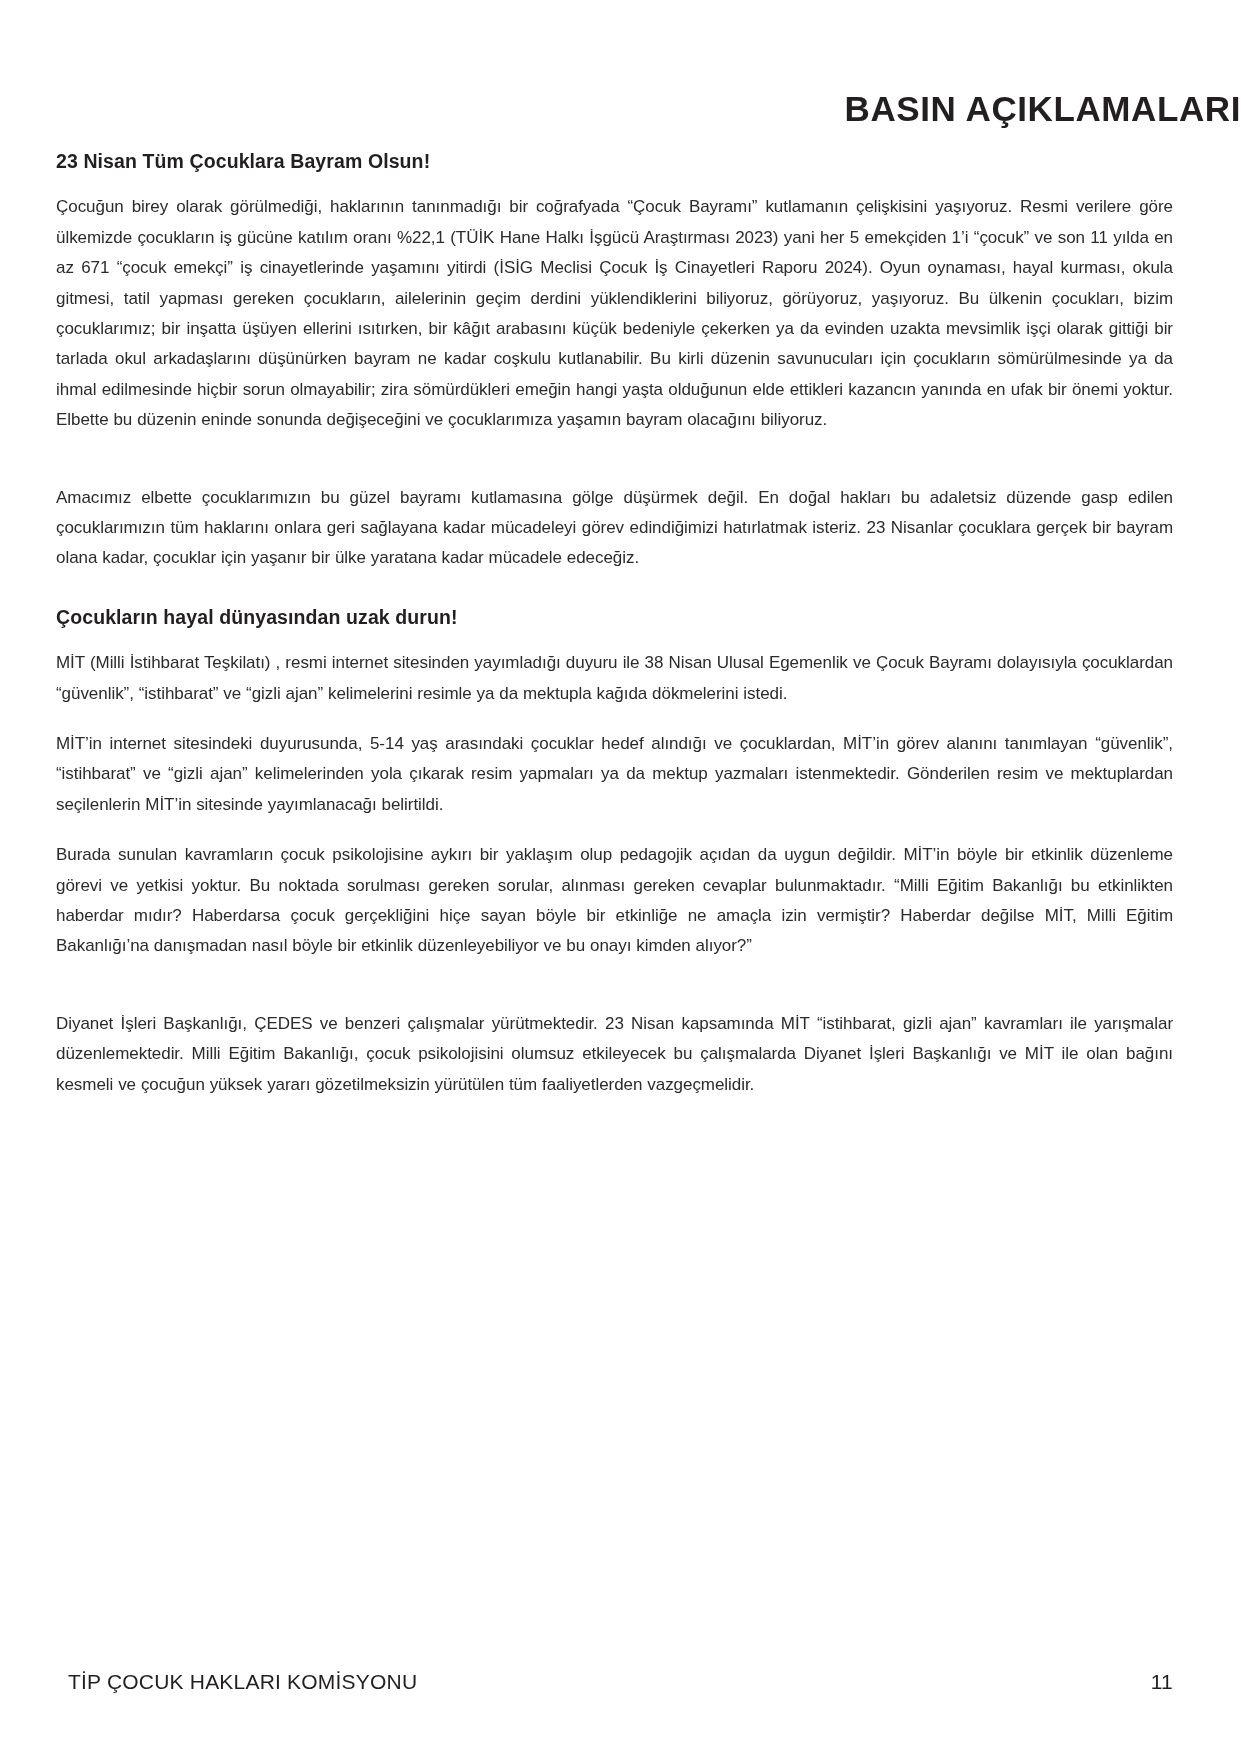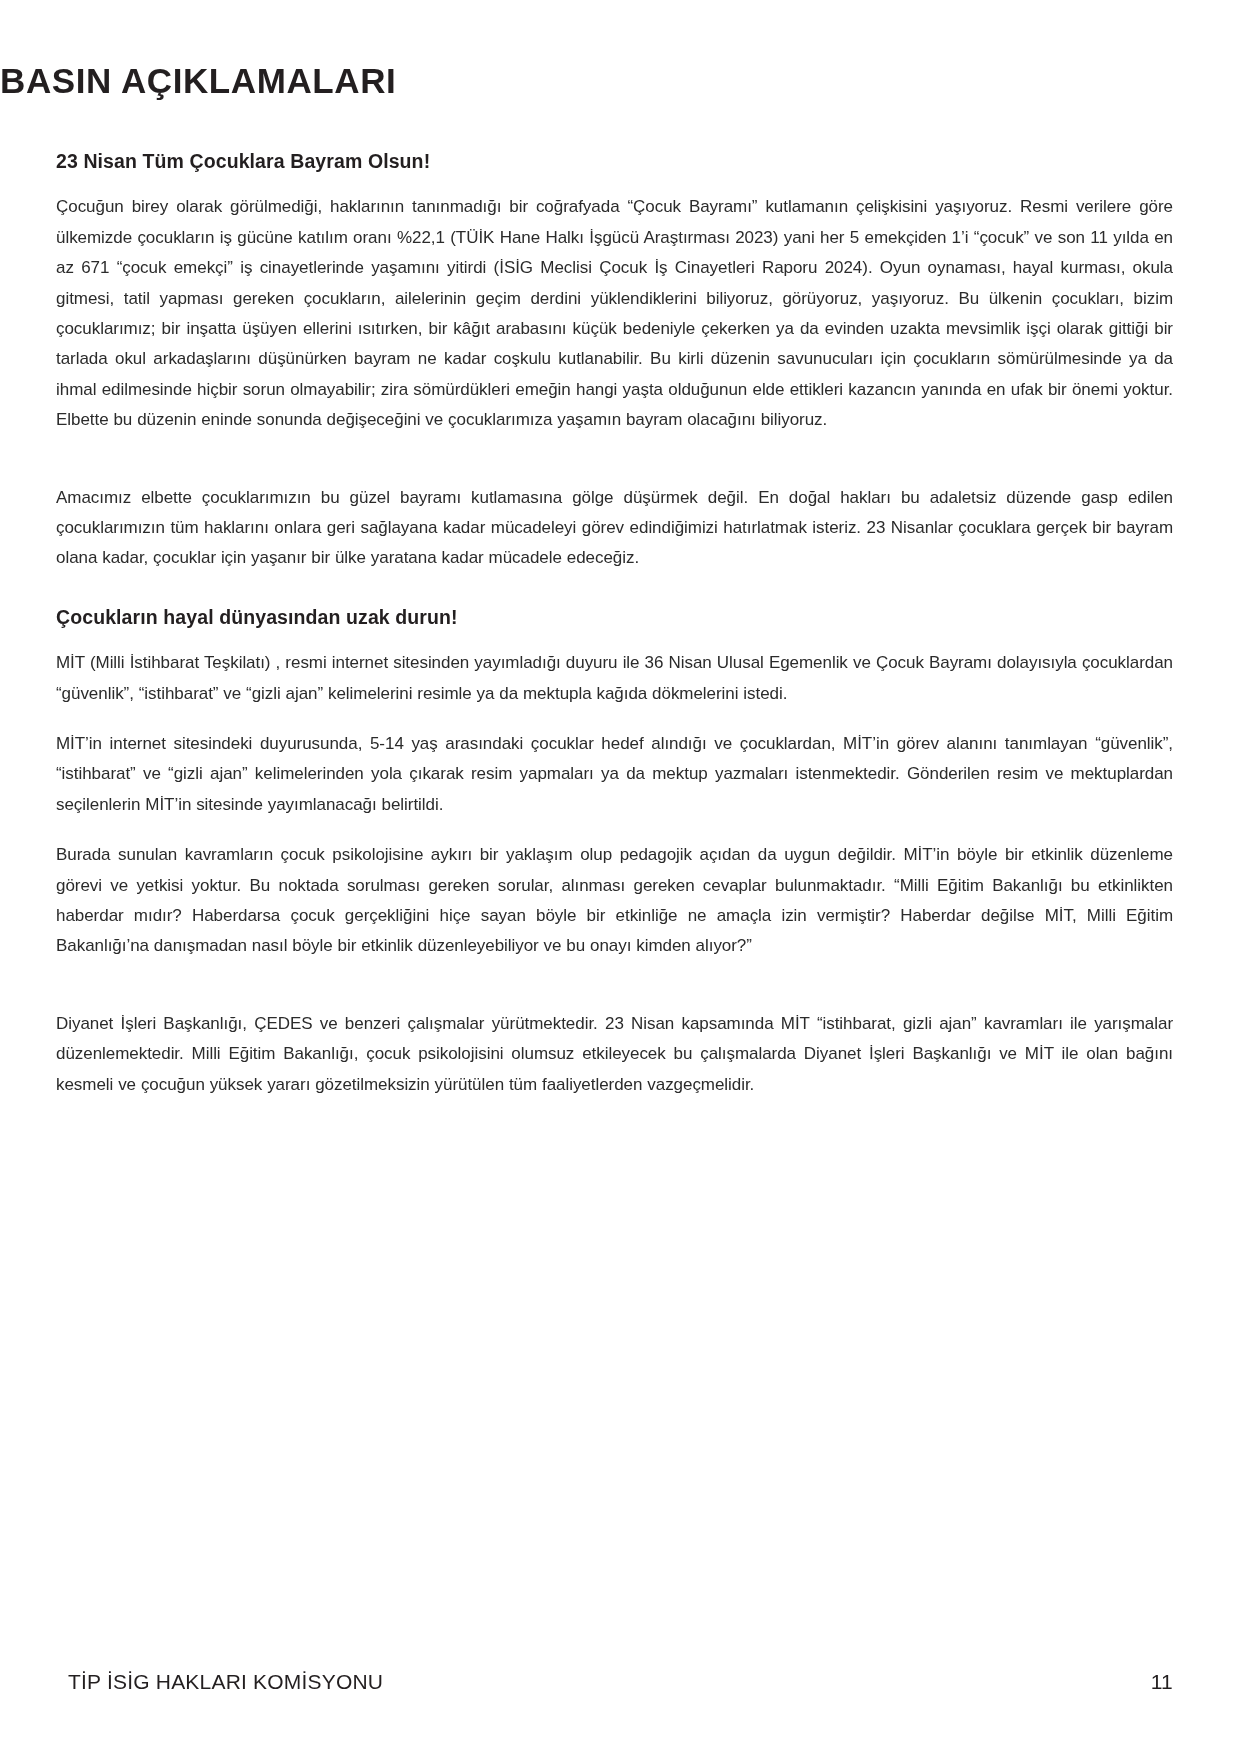--- a/index.html
+++ b/index.html
@@ -15,27 +15,27 @@
     font-family: "Liberation Sans", sans-serif;
     color: #231f20;
     overflow: hidden;
   }
   .page {
     position: absolute;
     inset: 0;
     padding: 0;
   }
   .page-title {
-    text-align: left;
+    text-align: right;
     font-size: 35px;
     font-weight: bold;
     letter-spacing: 0.6px;
     color: #231f20;
     margin: 0;
-    padding-top: 62px;
+    padding-top: 90px;
     line-height: 1.1;
   }
   .content {
     position: absolute;
     left: 56px;
     right: 68px;
     top: 148px;
   }
   .section-heading {
     font-size: 19.5px;
@@ -87,26 +87,26 @@
   <div class="content">
 
     <div>
       <h2 class="section-heading">23 Nisan Tüm Çocuklara Bayram Olsun!</h2>
       <p class="body-text">Çocuğun birey olarak görülmediği, haklarının tanınmadığı bir coğrafyada “Çocuk Bayramı” kutlamanın çelişkisini yaşıyoruz. Resmi verilere göre ülkemizde çocukların iş gücüne katılım oranı %22,1 (TÜİK Hane Halkı İşgücü Araştırması 2023) yani her 5 emekçiden 1’i “çocuk” ve son 11 yılda en az 671 “çocuk emekçi” iş cinayetlerinde yaşamını yitirdi (İSİG Meclisi Çocuk İş Cinayetleri Raporu 2024). Oyun oynaması, hayal kurması, okula gitmesi, tatil yapması gereken çocukların, ailelerinin geçim derdini yüklendiklerini biliyoruz, görüyoruz, yaşıyoruz. Bu ülkenin çocukları, bizim çocuklarımız; bir inşatta üşüyen ellerini ısıtırken, bir kâğıt arabasını küçük bedeniyle çekerken ya da evinden uzakta mevsimlik işçi olarak gittiği bir tarlada okul arkadaşlarını düşünürken bayram ne kadar coşkulu kutlanabilir. Bu kirli düzenin savunucuları için çocukların sömürülmesinde ya da ihmal edilmesinde hiçbir sorun olmayabilir; zira sömürdükleri emeğin hangi yaşta olduğunun elde ettikleri kazancın yanında en ufak bir önemi yoktur. Elbette bu düzenin eninde sonunda değişeceğini ve çocuklarımıza yaşamın bayram olacağını biliyoruz.</p>
       <p class="body-text">Amacımız elbette çocuklarımızın bu güzel bayramı kutlamasına gölge düşürmek değil.  En doğal hakları bu adaletsiz düzende gasp edilen çocuklarımızın tüm haklarını onlara geri sağlayana kadar mücadeleyi görev edindiğimizi hatırlatmak isteriz. 23 Nisanlar çocuklara gerçek bir bayram olana kadar, çocuklar için yaşanır bir ülke yaratana kadar mücadele edeceğiz.</p>
     </div>
 
     <div>
       <h2 class="section-heading spaced-above">Çocukların hayal dünyasından uzak durun!</h2>
-      <p class="body-text">MİT (Milli İstihbarat Teşkilatı) , resmi internet sitesinden yayımladığı duyuru ile 36 Nisan Ulusal Egemenlik ve Çocuk Bayramı dolayısıyla çocuklardan “güvenlik”, “istihbarat” ve “gizli ajan” kelimelerini resimle ya da mektupla kağıda dökmelerini istedi.</p>
+      <p class="body-text">MİT (Milli İstihbarat Teşkilatı) , resmi internet sitesinden yayımladığı duyuru ile 38 Nisan Ulusal Egemenlik ve Çocuk Bayramı dolayısıyla çocuklardan “güvenlik”, “istihbarat” ve “gizli ajan” kelimelerini resimle ya da mektupla kağıda dökmelerini istedi.</p>
       <p class="body-text">MİT’in internet sitesindeki duyurusunda, 5-14 yaş arasındaki çocuklar hedef alındığı ve çocuklardan, MİT’in görev alanını tanımlayan “güvenlik”, “istihbarat” ve “gizli ajan” kelimelerinden yola çıkarak resim yapmaları ya da mektup yazmaları istenmektedir. Gönderilen resim ve mektuplardan seçilenlerin MİT’in sitesinde yayımlanacağı belirtildi.</p>
       <p class="body-text">Burada sunulan kavramların çocuk psikolojisine aykırı bir yaklaşım olup pedagojik açıdan da uygun değildir. MİT’in böyle bir etkinlik düzenleme görevi ve yetkisi yoktur. Bu noktada sorulması gereken sorular, alınması gereken cevaplar bulunmaktadır. “Milli Eğitim Bakanlığı bu etkinlikten haberdar mıdır? Haberdarsa çocuk gerçekliğini hiçe sayan böyle bir etkinliğe ne amaçla izin vermiştir? Haberdar değilse MİT, Milli Eğitim Bakanlığı’na danışmadan nasıl böyle bir etkinlik düzenleyebiliyor ve bu onayı kimden alıyor?”</p>
       <p class="body-text">Diyanet İşleri Başkanlığı, ÇEDES ve benzeri çalışmalar yürütmektedir. 23 Nisan kapsamında MİT “istihbarat, gizli ajan” kavramları ile yarışmalar düzenlemektedir. Milli Eğitim Bakanlığı, çocuk psikolojisini olumsuz etkileyecek bu çalışmalarda Diyanet İşleri Başkanlığı ve MİT ile olan bağını kesmeli ve çocuğun yüksek yararı gözetilmeksizin yürütülen tüm faaliyetlerden vazgeçmelidir.</p>
     </div>
 
   </div>
 
   <div class="footer">
-    <span class="footer-left">TİP İSİG HAKLARI KOMİSYONU</span>
+    <span class="footer-left">TİP ÇOCUK HAKLARI KOMİSYONU</span>
     <span class="footer-right">11</span>
   </div>
 
 </div>
 
 </body></html>

